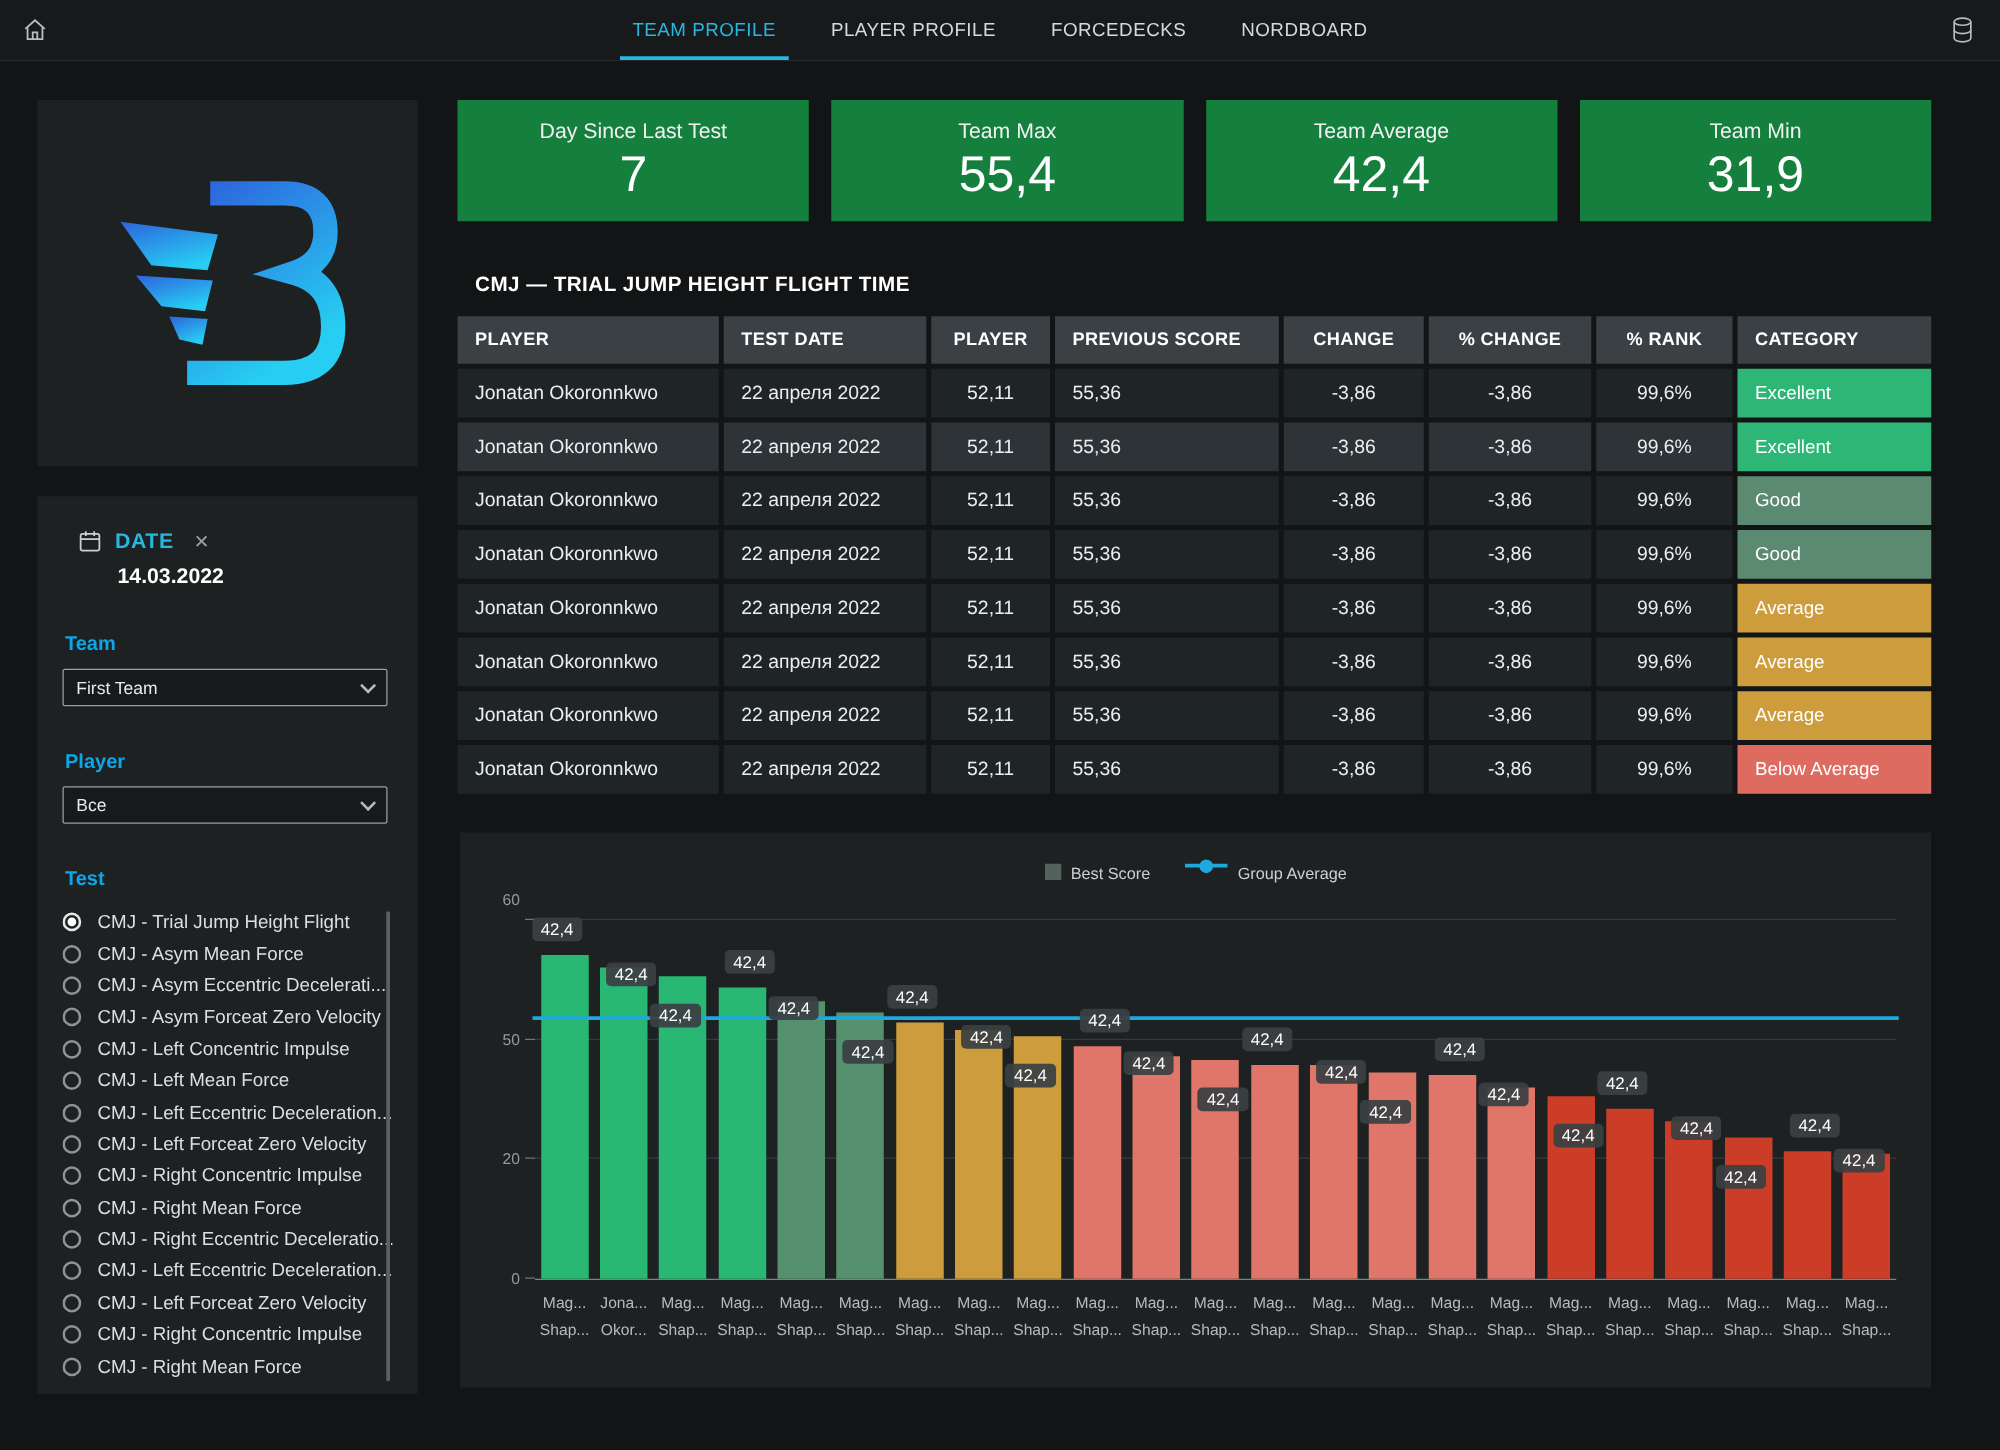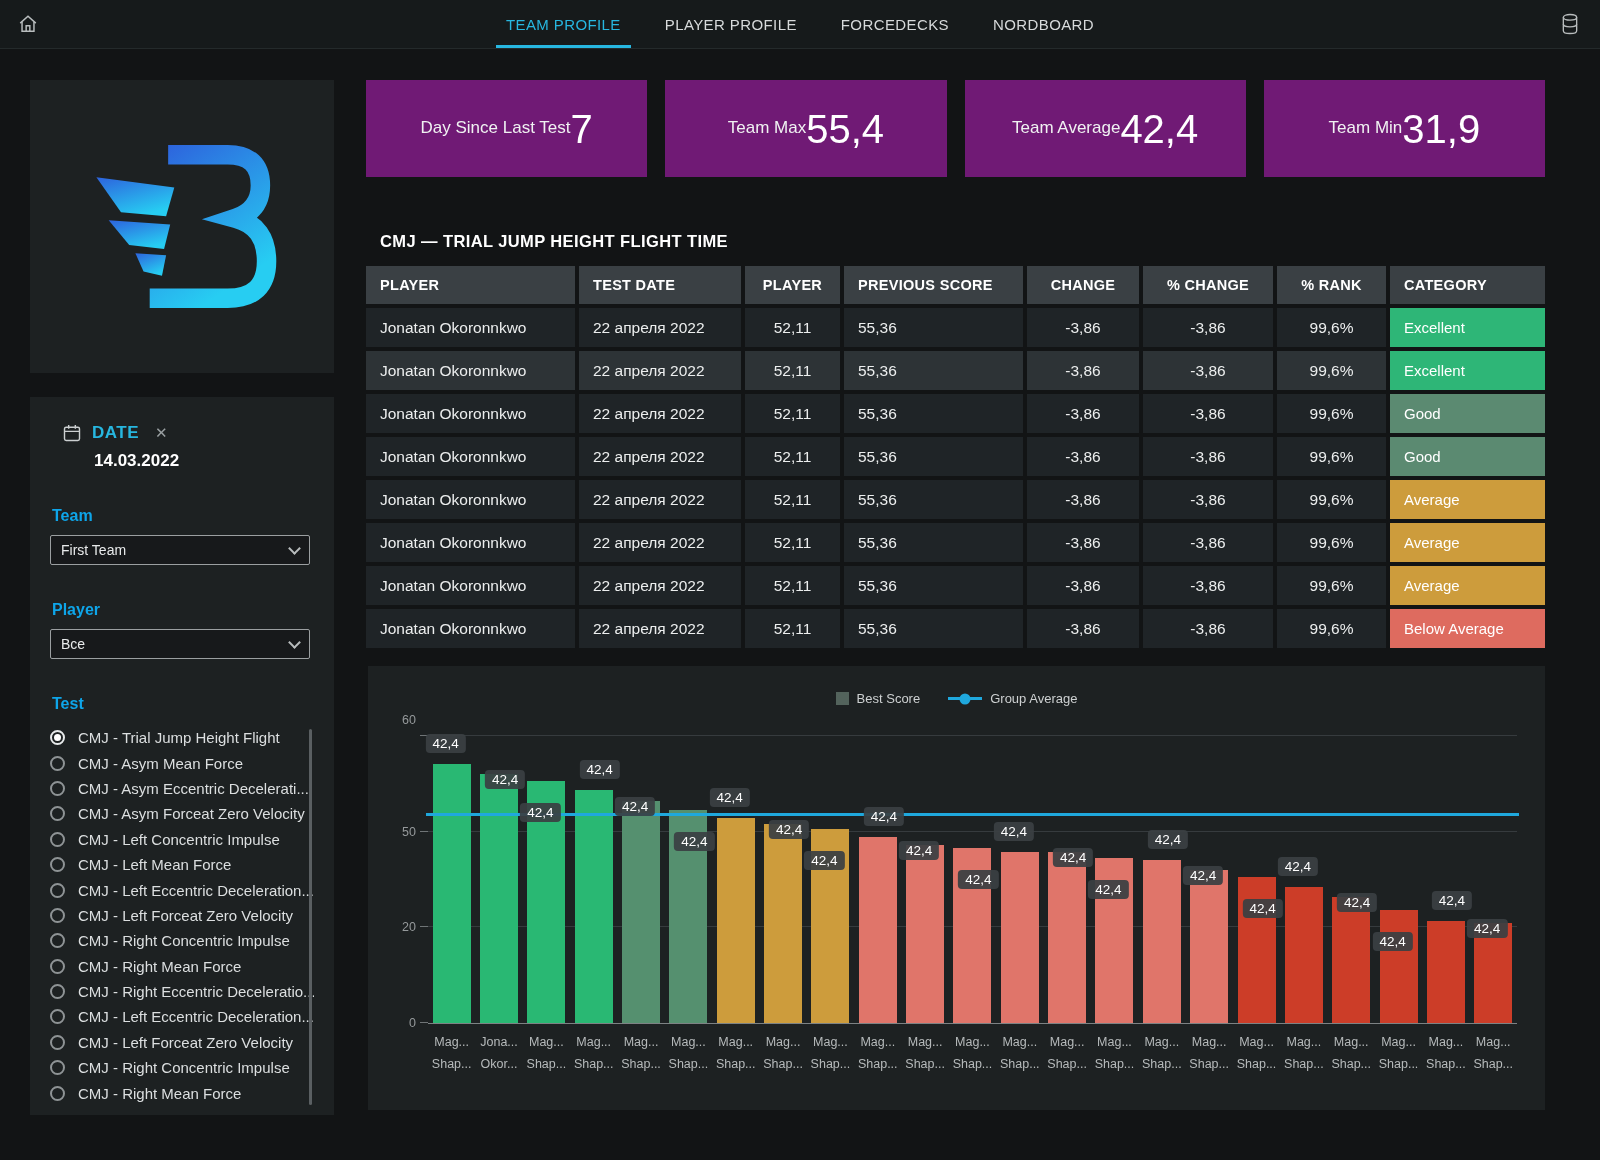--- a/index.html
+++ b/index.html
@@ -34,45 +34,45 @@
         transform:rotate(45deg);margin-top:-4px;}
   .test-list{margin-top:12px;}
   .test-item{display:flex;align-items:center;gap:13px;height:25.4px;font-size:15px;color:#dcdfe0;cursor:pointer;white-space:nowrap;overflow:hidden;}
   .radio{width:15px;height:15px;border:2px solid #8e9395;border-radius:50%;box-sizing:border-box;flex:none;position:relative;}
   .radio.sel{border-color:#e6e9ea;}
   .radio.sel::after{content:'';position:absolute;inset:2px;background:#fff;border-radius:50%;}
   .list-scrollbar{position:absolute;right:22px;top:332px;height:376px;width:3px;background:#5a5f62;border-radius:2px;cursor:pointer;}
 
   
   .cards-row{position:absolute;left:366px;top:80px;width:1179px;display:flex;gap:18px;}
-  .stat-card{flex:1;height:97px;background:#701a75;display:flex;flex-direction:row;
+  .stat-card{flex:1;height:97px;background:#15803d;display:flex;flex-direction:column;
              align-items:center;justify-content:center;}
   .stat-label{font-size:17px;color:#f0f2f2;margin-bottom:2px;}
   .stat-value{font-size:40px;color:#fff;line-height:1.15;}
 
   
-  .table-section{position:absolute;left:366px;top:229px;width:1179px;}
+  .table-section{position:absolute;left:366px;top:216px;width:1179px;}
   .table-title{font-weight:bold;font-size:16.5px;letter-spacing:.4px;margin:3px 0 15px 14px;}
   .grid-table{display:grid;grid-template-columns:209px 162px 95px 179px 112px 130px 109px 1fr;gap:4px;}
   .tr{display:contents;}
   .th{background:#3a4044;height:38px;display:flex;align-items:center;padding:0 14px;
       font-weight:bold;font-size:14.5px;letter-spacing:.3px;}
   .th.center,.td.center{justify-content:center;padding:0;}
   .td{background:#1f2427;height:39px;display:flex;align-items:center;padding:0 14px;
       font-size:15.5px;color:#eceeee;}
   .hl .td{background:#2d3336;}
   .td.category{font-size:15px;color:#fff;}
 
   
   .chart-panel{position:absolute;left:368px;top:666px;width:1177px;height:444px;background:#1d2122;
                box-sizing:border-box;padding:16px 12px 0 12px;}
   .chart-title{text-align:center;font-weight:bold;font-size:17.5px;letter-spacing:.3px;}
   .chart-legend{display:flex;justify-content:center;gap:28px;margin-top:9px;font-size:13px;
                 color:#cdd0d1;align-items:center;}
-  .legend-item{display:flex;align-items:center;}
+  .legend-item{display:flex;align-items:flex-start;}
   .legend-swatch{width:13px;height:13px;margin-right:8px;}
   .legend-line{width:34px;height:3px;position:relative;margin-right:8px;}
   .legend-line::after{content:'';position:absolute;width:11px;height:11px;border-radius:50%;
                       background:inherit;left:50%;top:50%;transform:translate(-50%,-50%);}
   .plot{position:relative;margin:30px 16px 0 48px;height:287px;border-bottom:1px solid #7d8284;}
   .gridline{position:absolute;left:0;right:0;height:1px;background:#363b3e;}
   .ytick{position:absolute;right:calc(100% + 12px);transform:translateY(50%);font-size:12.5px;color:#95999b;}
   .ytick-dash{position:absolute;left:-8px;width:8px;height:1px;background:#6f7476;}
   .bars{position:absolute;inset:0;display:flex;align-items:flex-end;justify-content:space-between;}
   .slot{position:relative;flex:1;height:100%;}

